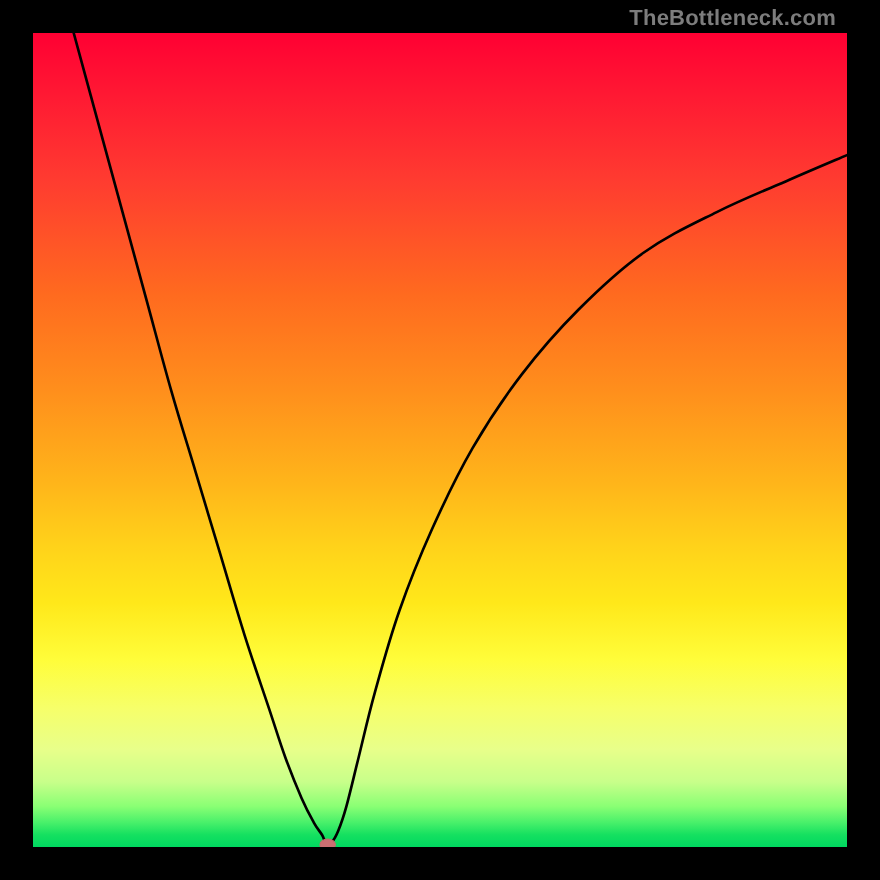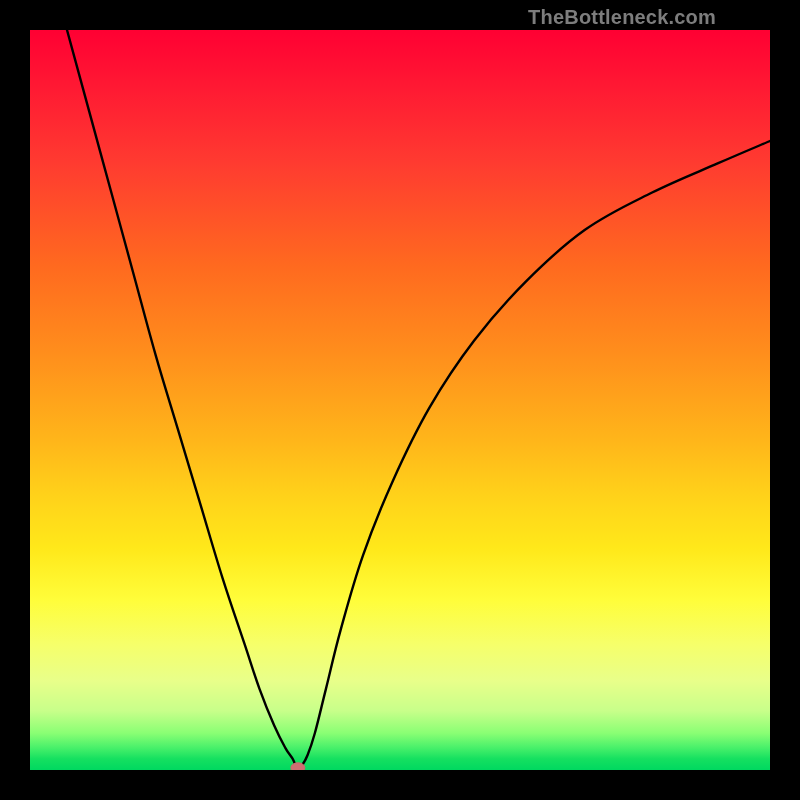--- a/index.html
+++ b/index.html
@@ -9,20 +9,21 @@
     height: 800px;
     overflow: hidden;
     background: #000;
     font-family: Arial, Helvetica, sans-serif;
   }
   .frame {
     position: relative;
     width: 732px;
     height: 800px;
     background: #000;
+    padding-left: 44px;
   }
   .plot-area {
     position: absolute;
     left: 30px;
     top: 30px;
     width: 740px;
     height: 740px;
     
     background: linear-gradient(
       to bottom,

